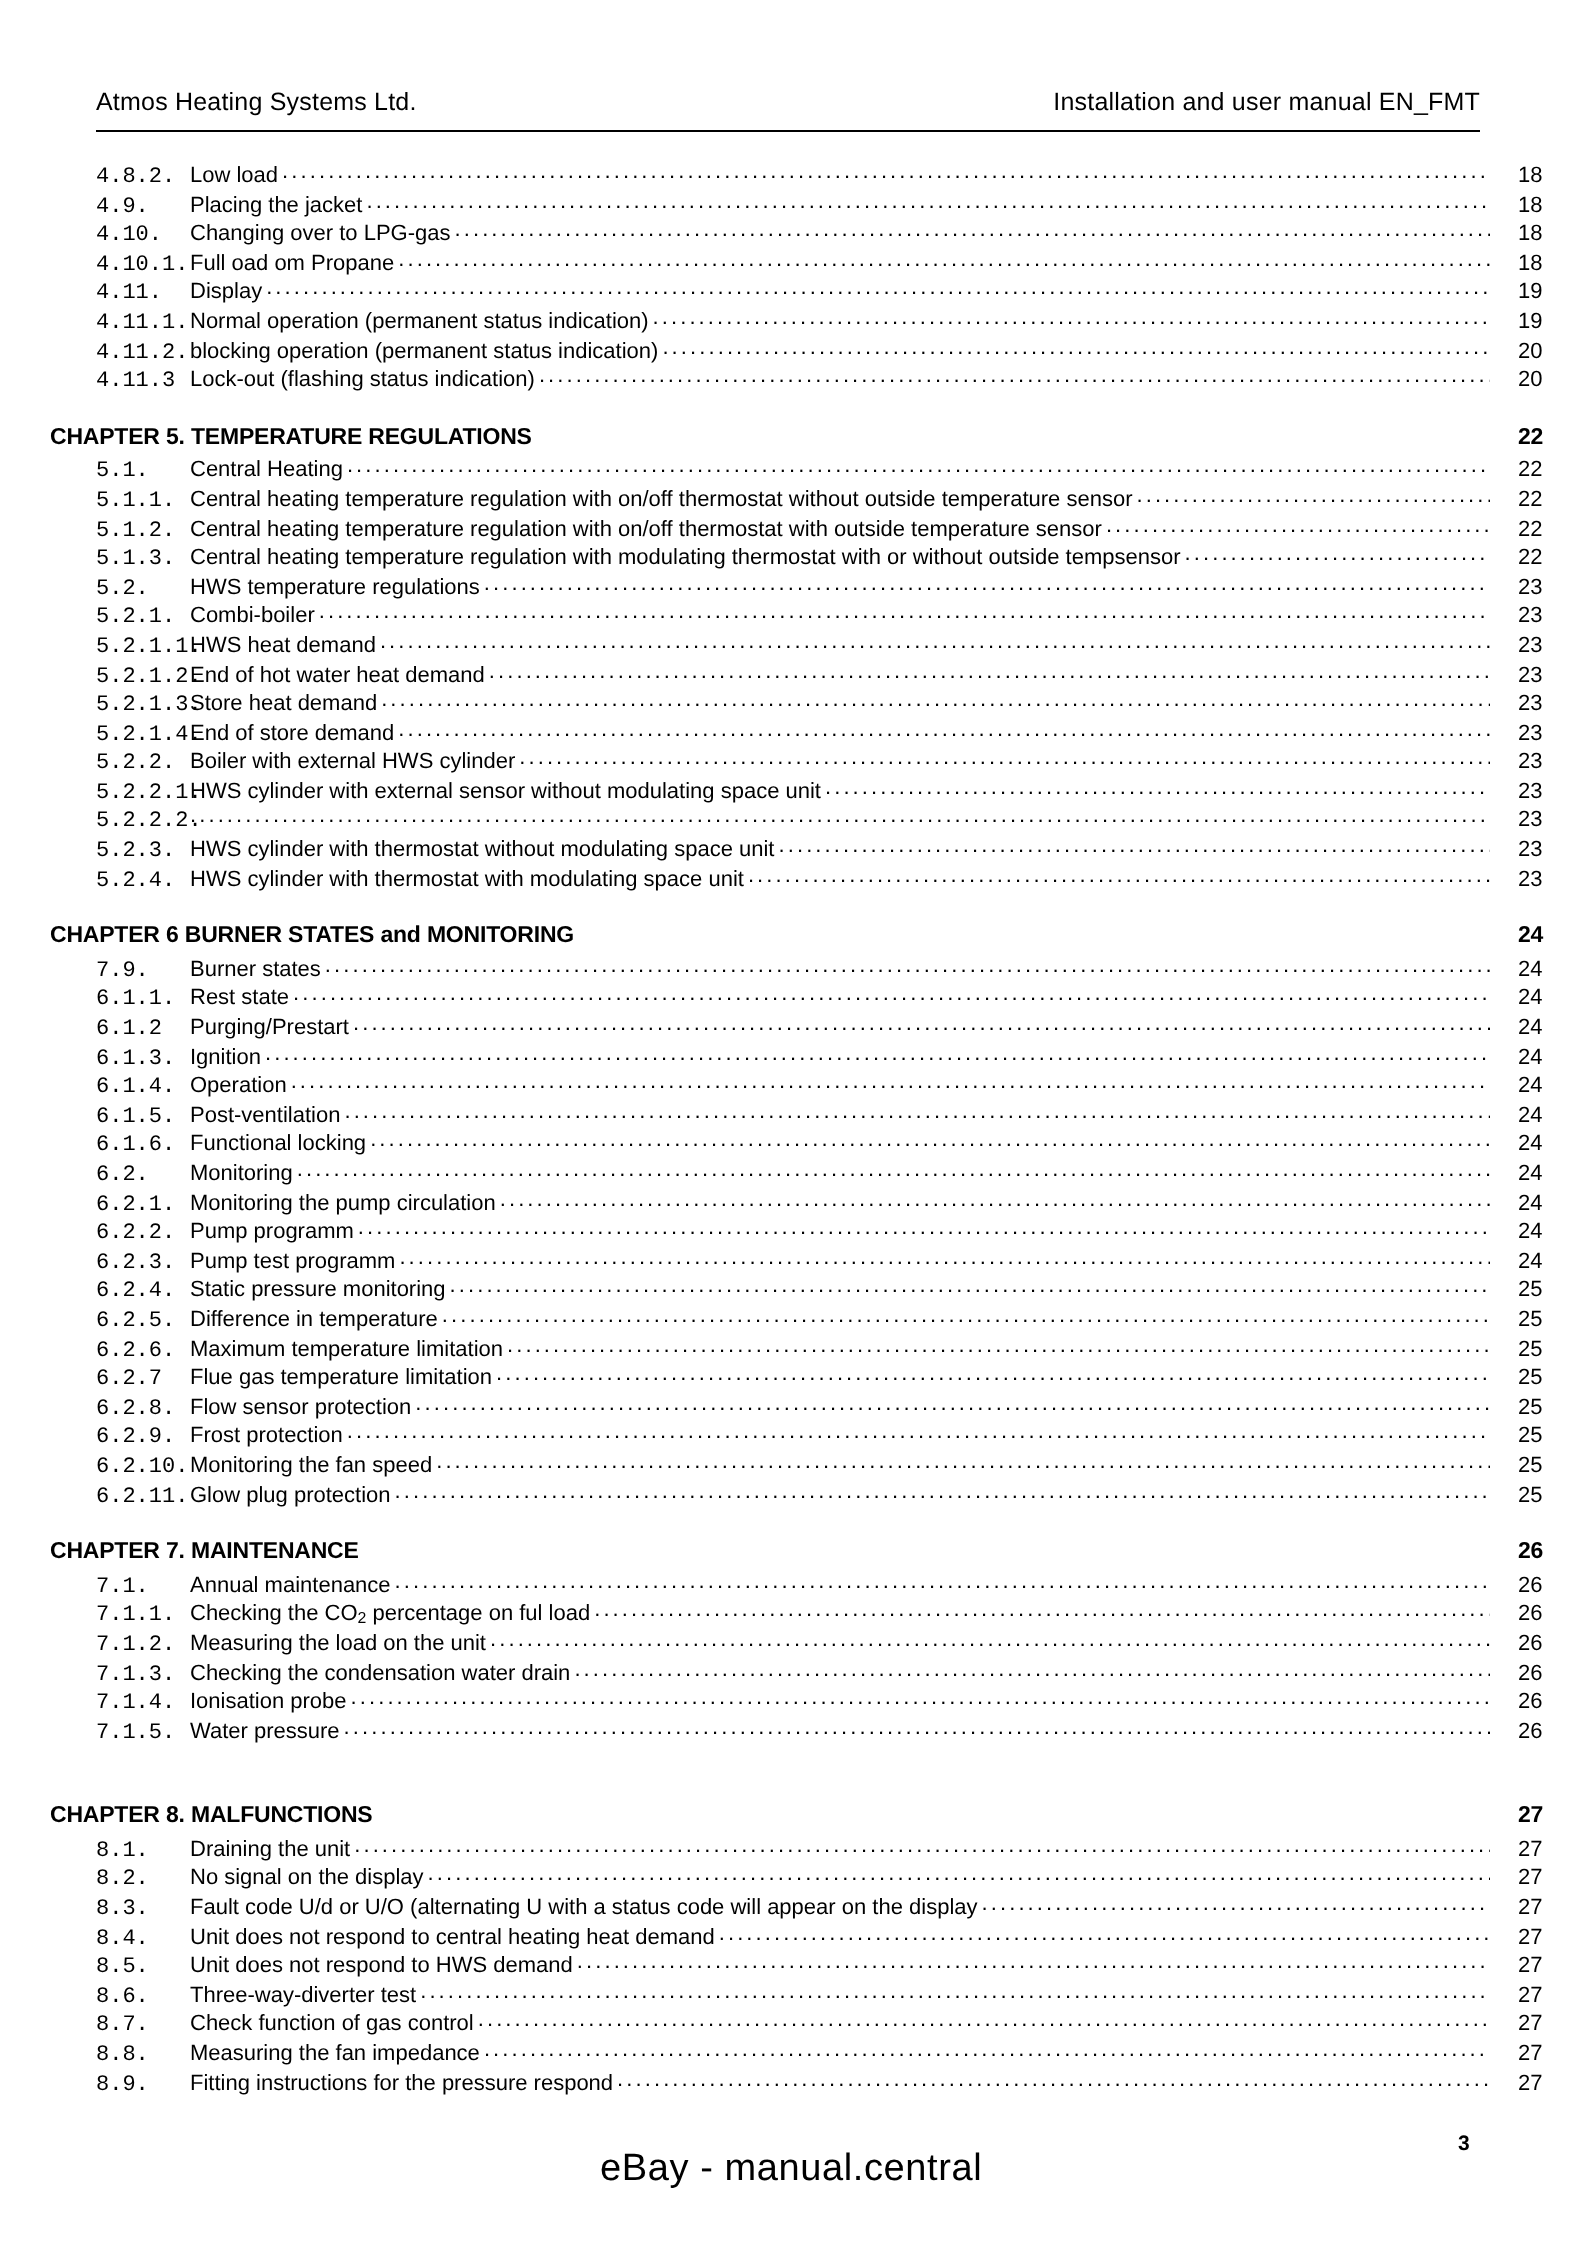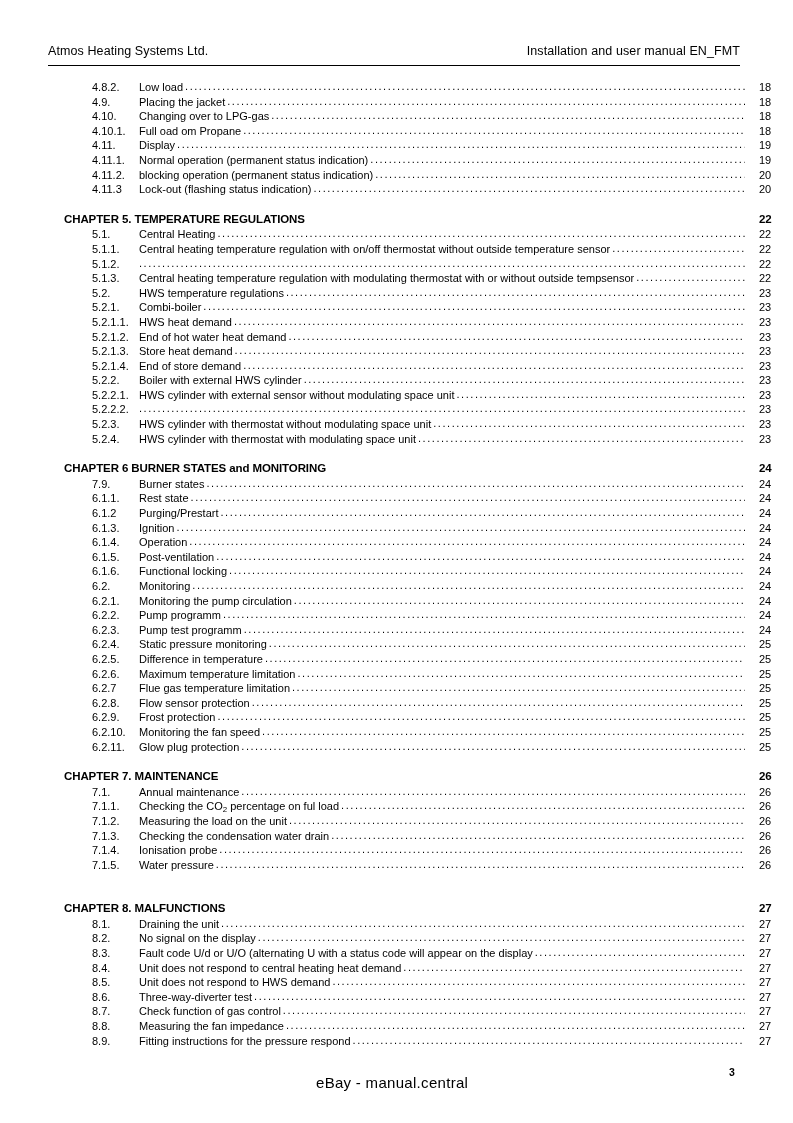--- a/index.html
+++ b/index.html
@@ -61,23 +61,24 @@
     align-items: baseline;
     width: 793px;
     height: 14.6px;
     font-size: 11px;
     white-space: nowrap;
   }
 
   
   .toc-row.entry .num {
     width: 47px;
-    margin-left: 92px;
+    margin-left: 48px;
     flex: 0 0 47px;
     font-size: 11px;
+    font-family: Liberation Mono, monospace;
   }
   .toc-row.entry .title {
     flex: 0 0 auto;
     padding-right: 2px;
   }
   .toc-row.entry .leader {
     flex: 1 1 auto;
     overflow: hidden;
     min-width: 0;
     position: relative;
@@ -101,38 +102,38 @@
     margin-right: 0;
   }
 
   
   .toc-row.chapter {
     font-weight: bold;
     font-size: 11.5px;
     letter-spacing: -0.1px;
   }
   .toc-row.chapter .chap-title {
-    margin-left: 64px;
+    margin-left: 25px;
     flex: 0 0 auto;
   }
   .toc-row.chapter .spacer {
     flex: 1 1 auto;
   }
   .toc-row.chapter .page-no {
     font-weight: bold;
   }
   .gap-md { height: 16px; }
   .gap-lg { height: 30px; }
 
   
   .footer-watermark {
     position: absolute;
-    left: 316px;
+    left: 300px;
     top: 1074px;
-    font-size: 15px;
+    font-size: 19px;
     letter-spacing: 0.3px;
     white-space: nowrap;
     text-align: right;
   }
   .footer-pageno {
     position: absolute;
     left: 729px;
     top: 1066px;
     font-size: 10.5px;
     font-weight: bold;
@@ -213,20 +214,21 @@
         <span class="page-no">22</span>
       </div>
       <div class="toc-row entry">
         <span class="num">5.1.1.</span>
         <span class="title">Central heating temperature regulation with on/off thermostat without outside temperature  sensor</span>
         <span class="leader"></span>
         <span class="page-no">22</span>
       </div>
       <div class="toc-row entry">
         <span class="num">5.1.2.</span>
+        <span class="title">Central heating temperature regulation with on/off thermostat with outside temperature sensor</span>
         <span class="leader"></span>
         <span class="page-no">22</span>
       </div>
       <div class="toc-row entry">
         <span class="num">5.1.3.</span>
         <span class="title">Central heating temperature regulation with modulating thermostat with or without outside tempsensor</span>
         <span class="leader"></span>
         <span class="page-no">22</span>
       </div>
       <div class="toc-row entry">

